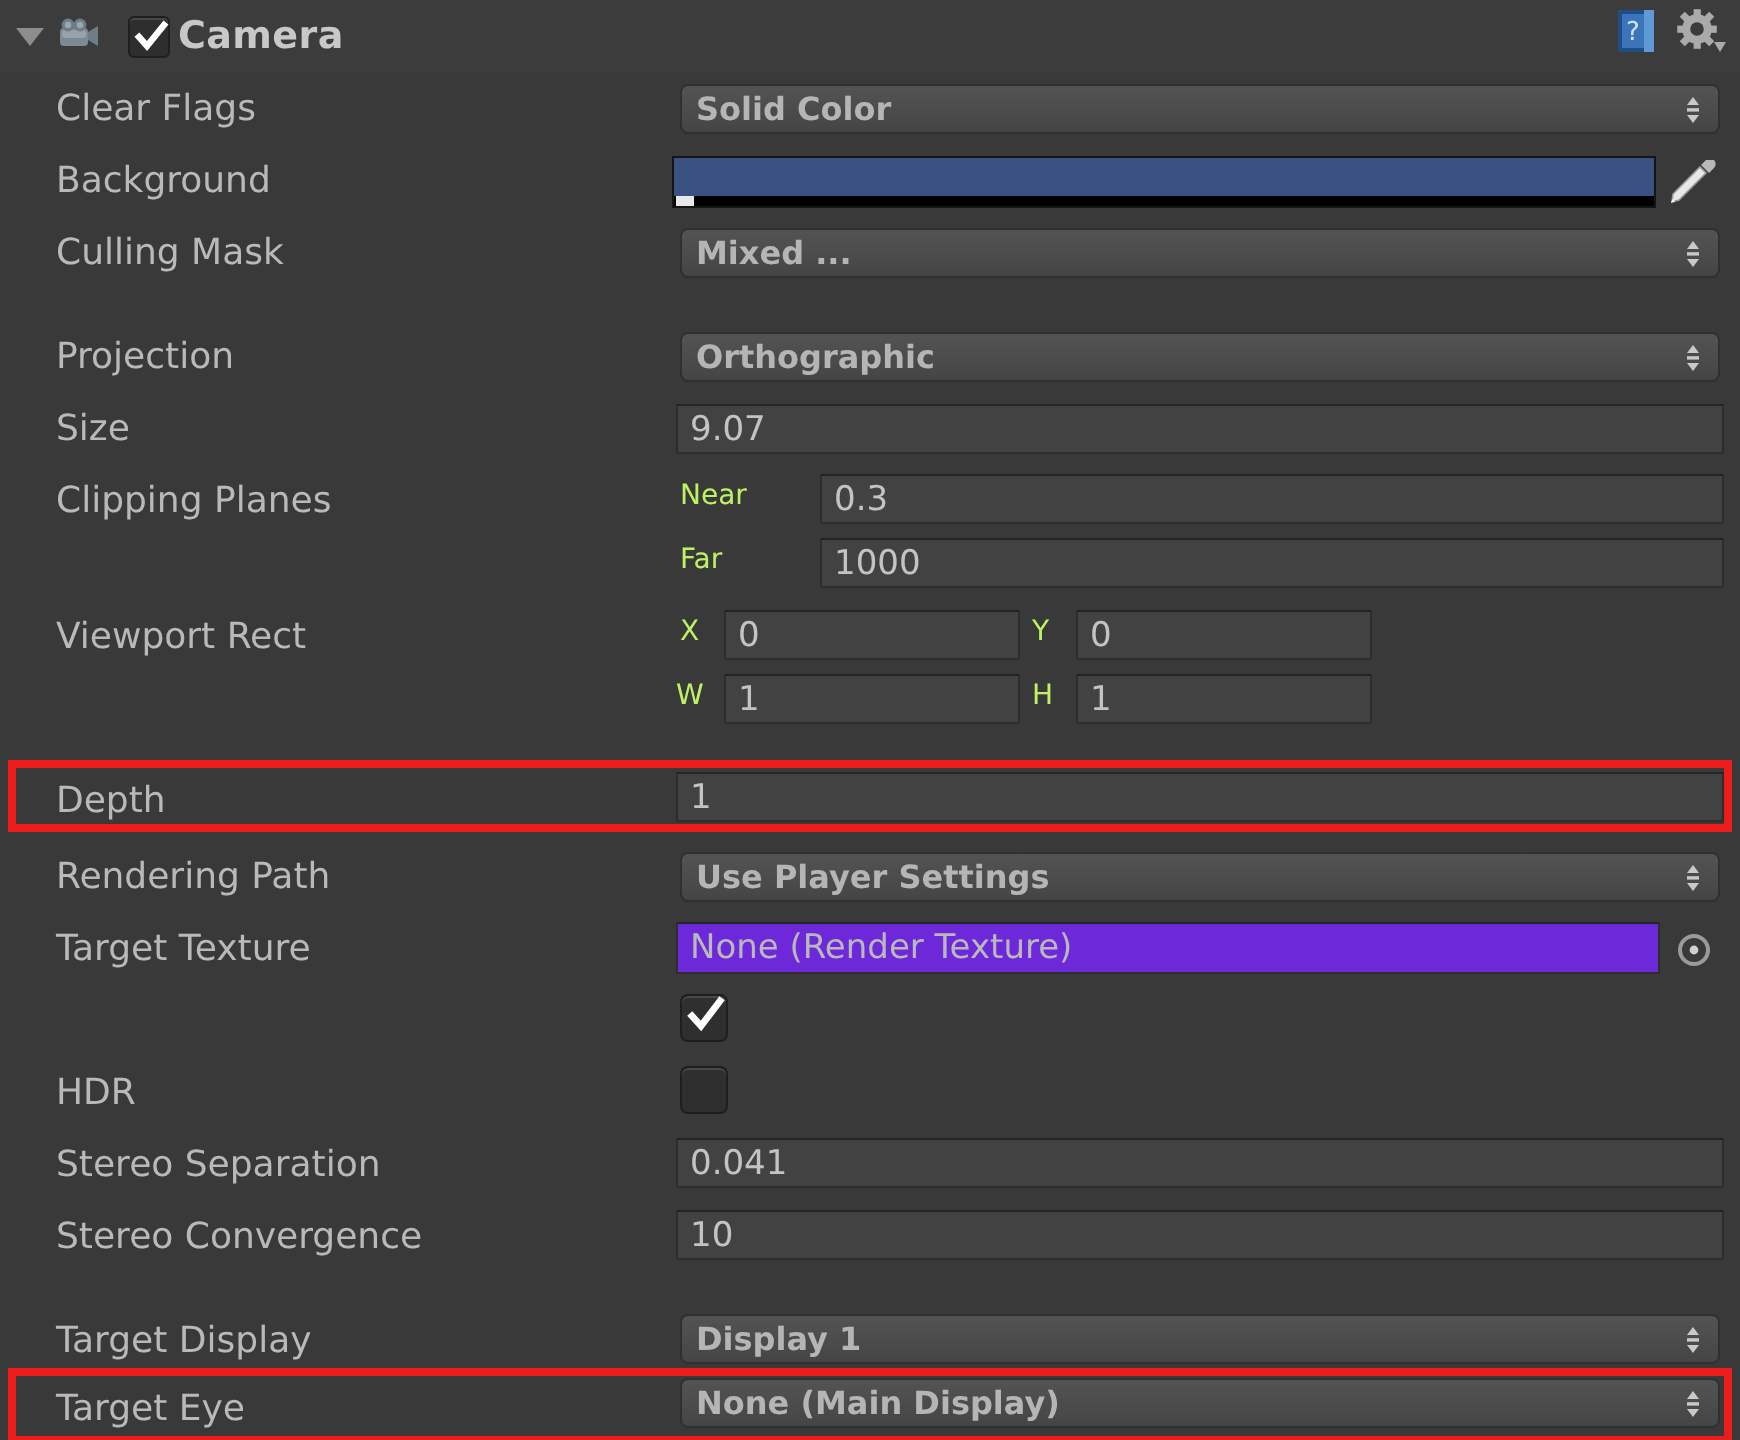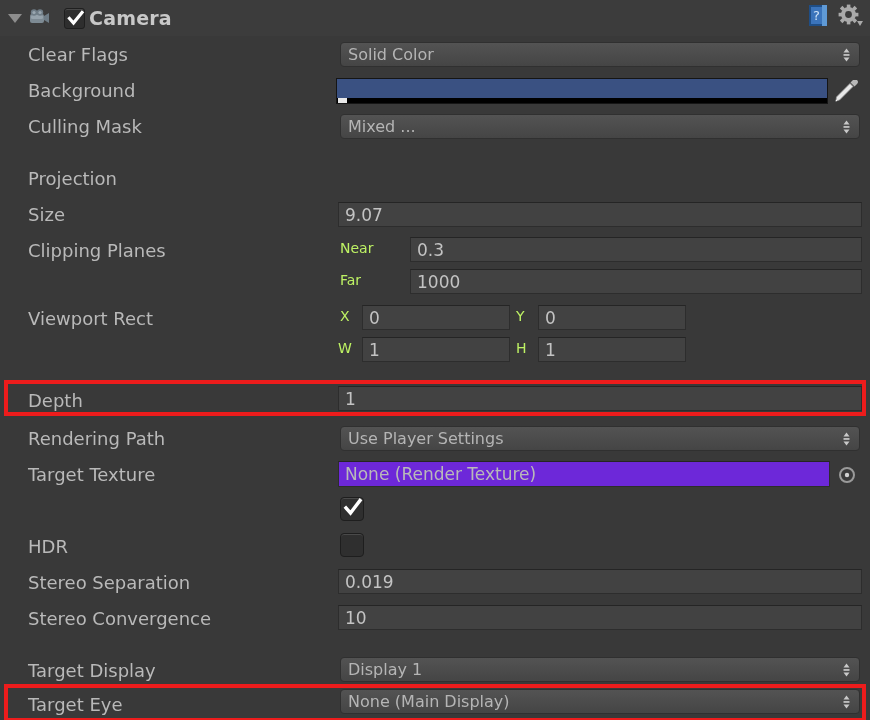--- a/index.html
+++ b/index.html
@@ -89,20 +89,21 @@
     border-radius: 4px;
     display: flex;
     align-items: center;
   }
   .popup .val {
     margin-left: 7px;
     font-size: 16px;
     color: #b5b5b5;
     white-space: nowrap;
     overflow: hidden;
+    font-weight: bold;
   }
   .stepper {
     position: absolute;
     right: 8px; top: 50%;
     transform: translateY(-50%);
     width: 9px; height: 15px;
   }
 
   
   .field {
@@ -267,20 +268,28 @@
     <svg class="stepper" viewBox="0 0 9 15">
       <path d="M4.5 1 L7.5 5 L1.5 5 Z" fill="#c9c9c9"></path>
       <rect x="1.5" y="6.6" width="6" height="1.7" fill="#c9c9c9"></rect>
       <path d="M4.5 14 L7.5 10 L1.5 10 Z" fill="#c9c9c9"></path>
     </svg>
   </div>
 </div>
 
 <div class="row" style="top:160px">
   <div class="label">Projection</div>
+  <div class="popup" style="top:6px">
+    <span class="val">Orthographic</span>
+    <svg class="stepper" viewBox="0 0 9 15">
+      <path d="M4.5 1 L7.5 5 L1.5 5 Z" fill="#c9c9c9"></path>
+      <rect x="1.5" y="6.6" width="6" height="1.7" fill="#c9c9c9"></rect>
+      <path d="M4.5 14 L7.5 10 L1.5 10 Z" fill="#c9c9c9"></path>
+    </svg>
+  </div>
 </div>
 
 <div class="row" style="top:196px">
   <div class="label">Size</div>
   <div class="field wide" style="top:6px">
     <span class="val">9.07</span>
   </div>
 </div>
 
 <div class="row" style="top:232px">
@@ -360,21 +369,21 @@
 </div>
 
 <div class="row" style="top:528px">
   <div class="label">HDR</div>
   <div class="checkbox" style="top:5px"></div>
 </div>
 
 <div class="row" style="top:564px">
   <div class="label">Stereo Separation</div>
   <div class="field wide" style="top:5px">
-    <span class="val">0.019</span>
+    <span class="val">0.041</span>
   </div>
 </div>
 
 <div class="row" style="top:600px">
   <div class="label">Stereo Convergence</div>
   <div class="field wide" style="top:5px">
     <span class="val">10</span>
   </div>
 </div>
 

